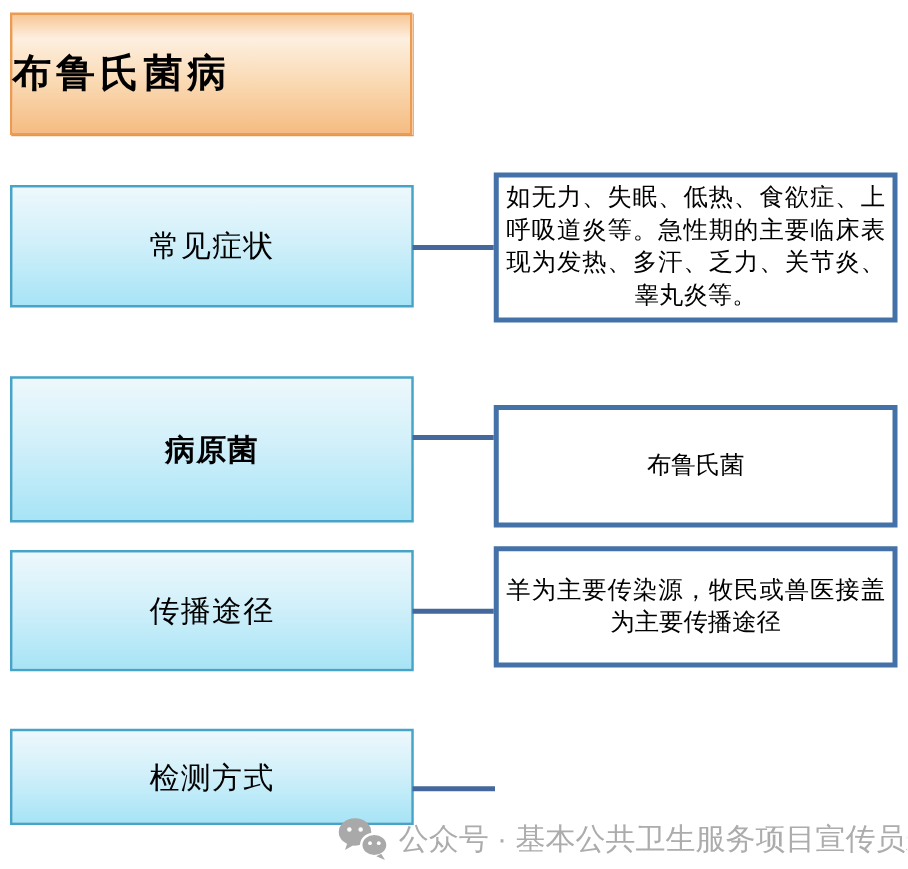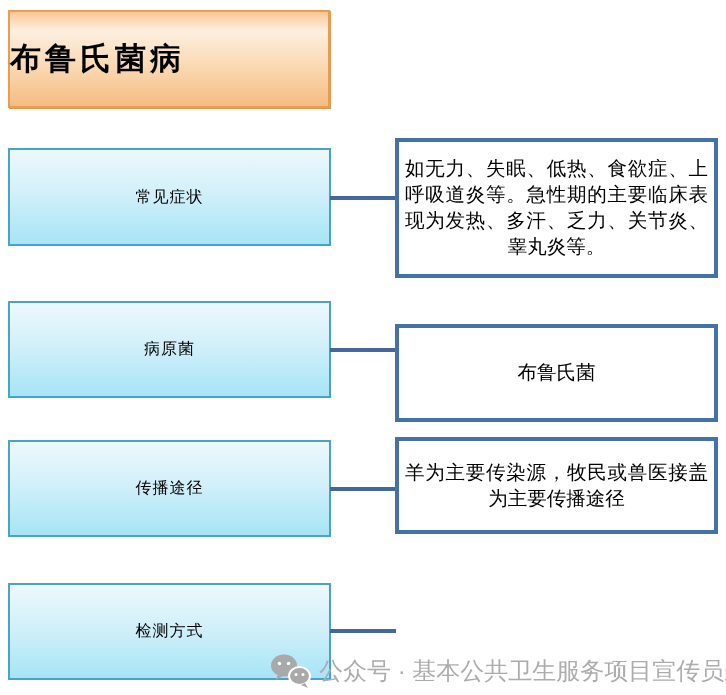--- a/index.html
+++ b/index.html
@@ -26,43 +26,43 @@
     font-size: 31px; font-weight: bold; letter-spacing: 4px;
   }
 
   
   .topic {
     position: absolute;
     left: 8px; width: 323px;
     border: 2px solid #46A4C8;
     background: linear-gradient(180deg, #EDF8FC 0%, #D2F0FA 45%, #A7E4F6 100%);
     display: flex; align-items: center; justify-content: center;
-    font-size: 16px; letter-spacing: 1px;
+    font-size: 24px; letter-spacing: 1px;
   }
   .topic.r1 { top: 148px; height: 98px; }
-  .topic.r2 { top: 301px; height: 97px; }
+  .topic.r2 { top: 301px; height: 117px; font-weight: bold; }
   .topic.r3 { top: 440px; height: 97px; }
-  .topic.r4 { top: 583px; height: 97px; }
+  .topic.r4 { top: 583px; height: 77px; }
 
   
   .detail {
     position: absolute;
     left: 395px; width: 323px;
     border: 4px solid #4472A8;
     background: #ffffff;
     display: flex; align-items: center; justify-content: center;
     font-size: 19.5px; line-height: 26px;
     padding: 2px 6px;
   }
   .detail .txt {
     width: 100%;
     text-align: justify;
     text-align-last: center;
   }
-  .detail.r1 { top: 138px; height: 140px; }
+  .detail.r1 { top: 138px; height: 120px; }
   .detail.r2 { top: 300px; height: 98px; margin-top: 24px; }
   .detail.r3 { top: 437px; height: 97px; }
   .detail.r4 { top: 579px; height: 94px; }
 
   
   .connector {
     position: absolute;
     left: 330px; width: 66px; height: 4px;
     background: #44689B;
   }

